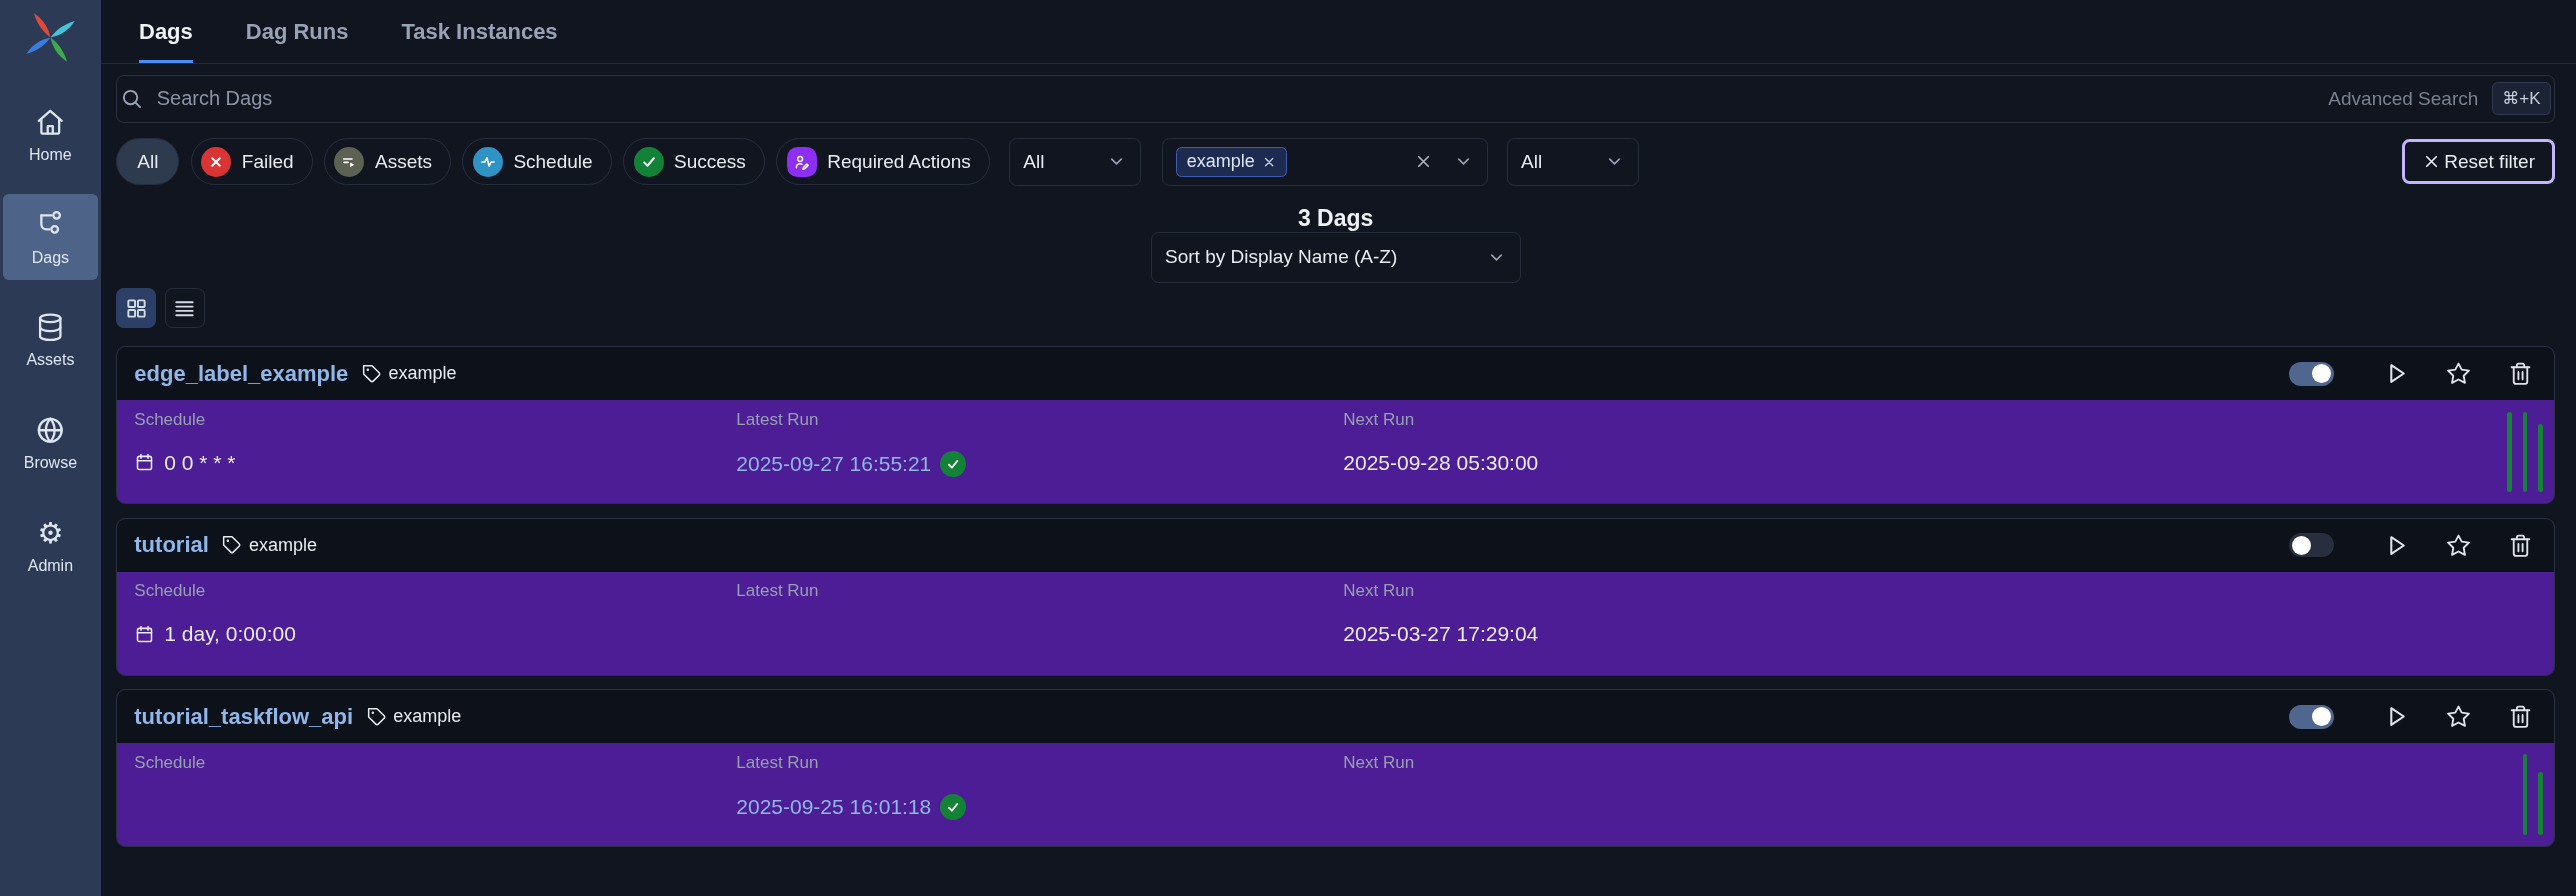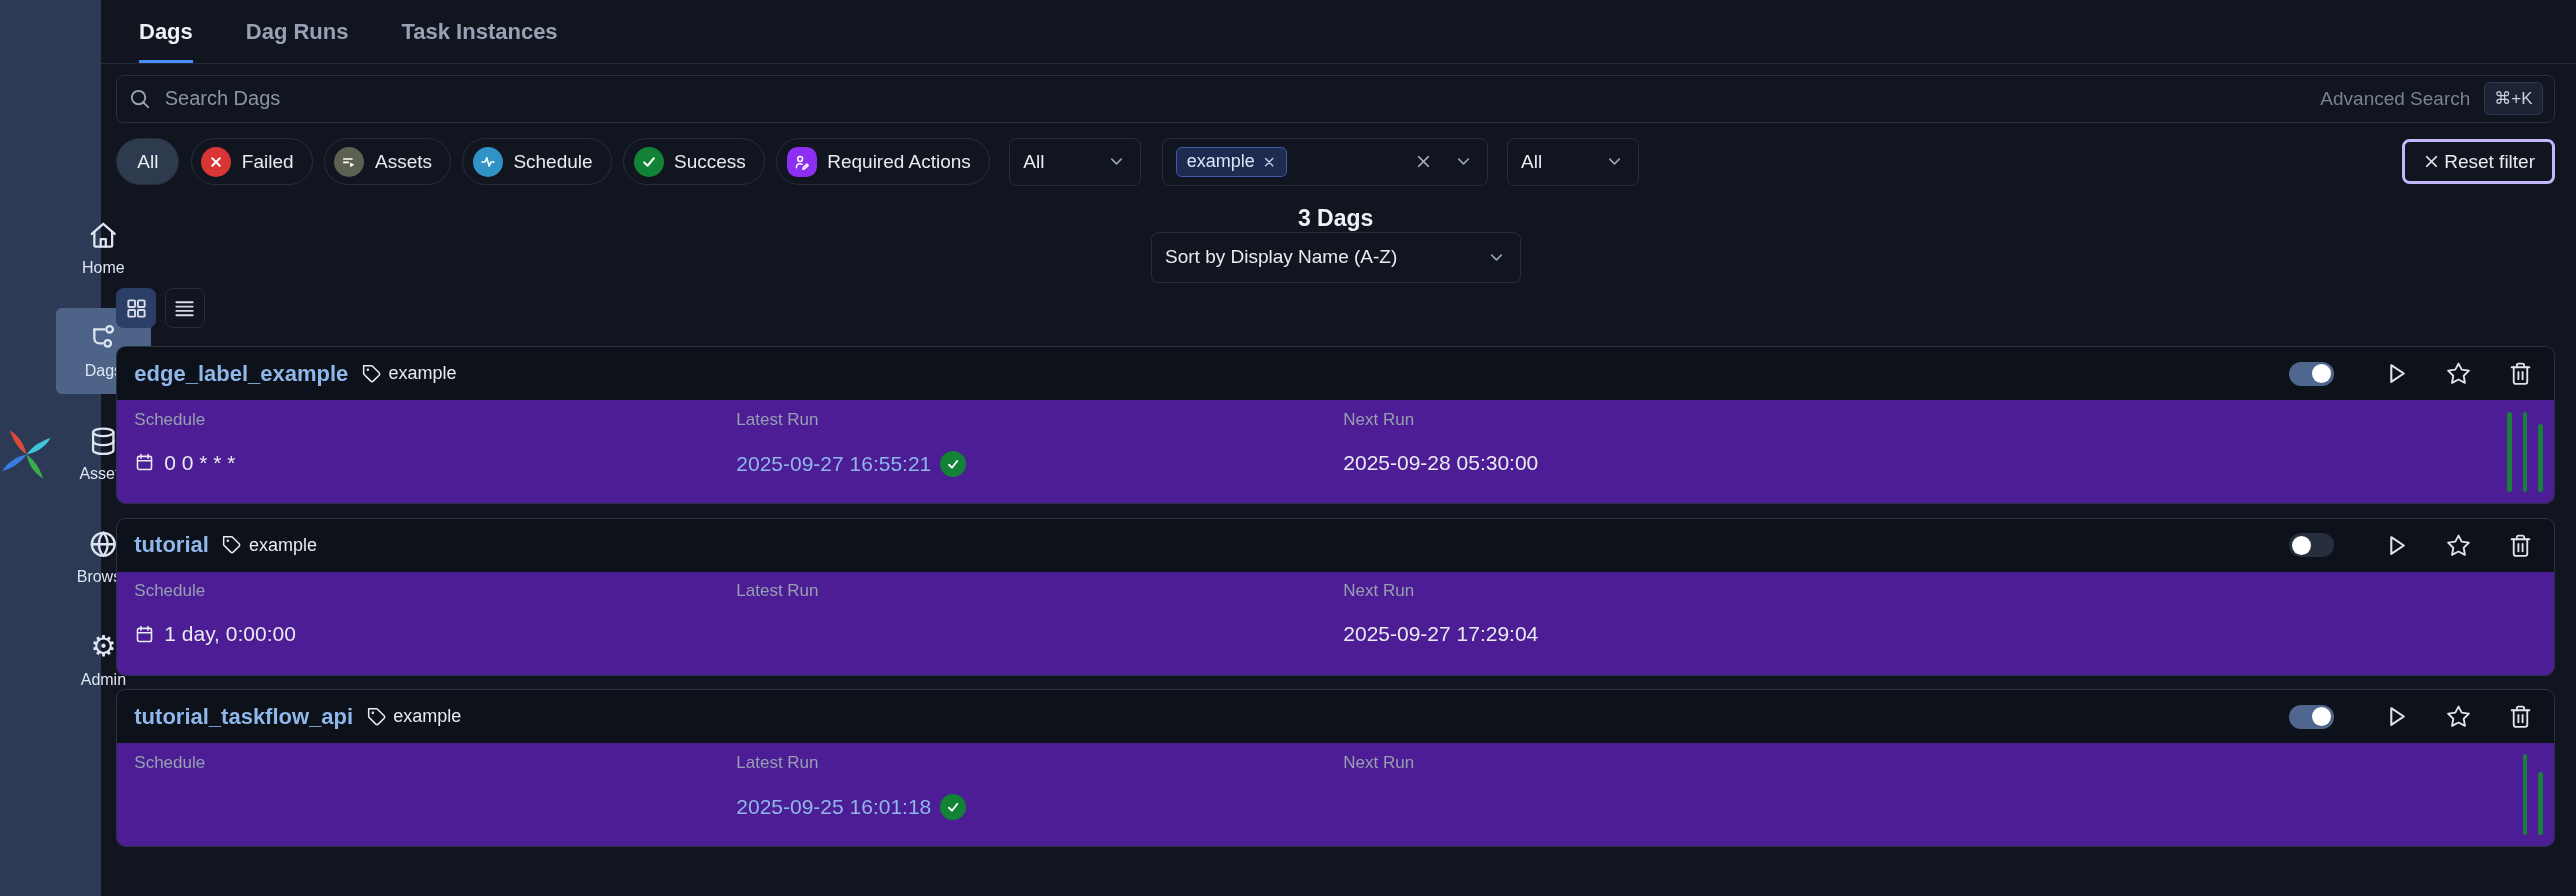--- a/index.html
+++ b/index.html
@@ -9,21 +9,21 @@
     color:#e8ebf0;
     font-family:"Liberation Sans", sans-serif;
     overflow:hidden;
     display:flex;
   }
   svg { display:block; }
 
   
   .sidebar {
     width:101px; height:897px; background:#2c3a55; flex:0 0 101px;
-    display:flex; flex-direction:row; align-items:center;
+    display:flex; flex-direction:column; align-items:center;
   }
   .logo { margin-top:11.4px; width:53px; height:53px; }
   .side-nav { margin-top:27px; width:100%; display:flex; flex-direction:column; }
   .side-item {
     width:95px; margin:0 2.9px 17px 2.9px; padding:15.3px 0 13.4px 0;
     display:flex; flex-direction:column; align-items:center; gap:8.6px;
     border-radius:5.7px; color:#dde5f1; cursor:pointer;
   }
   .side-item.active { background:#4d6488; }
   .side-item svg { width:30.5px; height:30.5px; stroke:#dde5f1; }
@@ -40,21 +40,21 @@
     display:flex; align-items:center; font-size:22px; font-weight:bold;
     color:#98a2b4; border-bottom:3.8px solid transparent; padding-top:3.8px; cursor:pointer;
   }
   .tab.active { color:#eef1f5; border-bottom-color:#4b8df8; }
 
   .content { padding:10.5px 21px 0 15.3px; }
 
   
   .search-row {
     height:48px; border:1px solid #2a3242; border-radius:7.6px;
-    display:flex; align-items:center; padding:0 11px; gap:13.4px;
+    display:flex; align-items:center; padding:0 3px; gap:13.4px;
   }
   .search-row svg { width:23px; height:23px; stroke:#9aa3b3; }
   .search-input {
     flex:1; background:transparent; border:none; outline:none;
     font-family:"Liberation Sans", sans-serif;
     font-size:20px; color:#e8ebf0;
   }
   .search-input::placeholder { color:#8b94a6; }
   .adv-label { font-size:19px; color:#79828f; }
   .kbd-badge {
@@ -467,21 +467,21 @@
                   </svg>
                 <span>1 day, 0:00:00</span>
               </div>
             </div>
             <div>
               <div class="col-label">Latest Run</div>
 
             </div>
             <div>
               <div class="col-label">Next Run</div>
-              <div class="col-value">2025-09-27 17:29:04</div>
+              <div class="col-value">2025-03-27 17:29:04</div>
             </div>
           </div>
           <div class="bars"></div>
         </div>
       </div>
 
       <div class="card">
         <div class="card-header">
           <a class="dag-name">tutorial_taskflow_api</a>
           <span class="tag-wrap">

